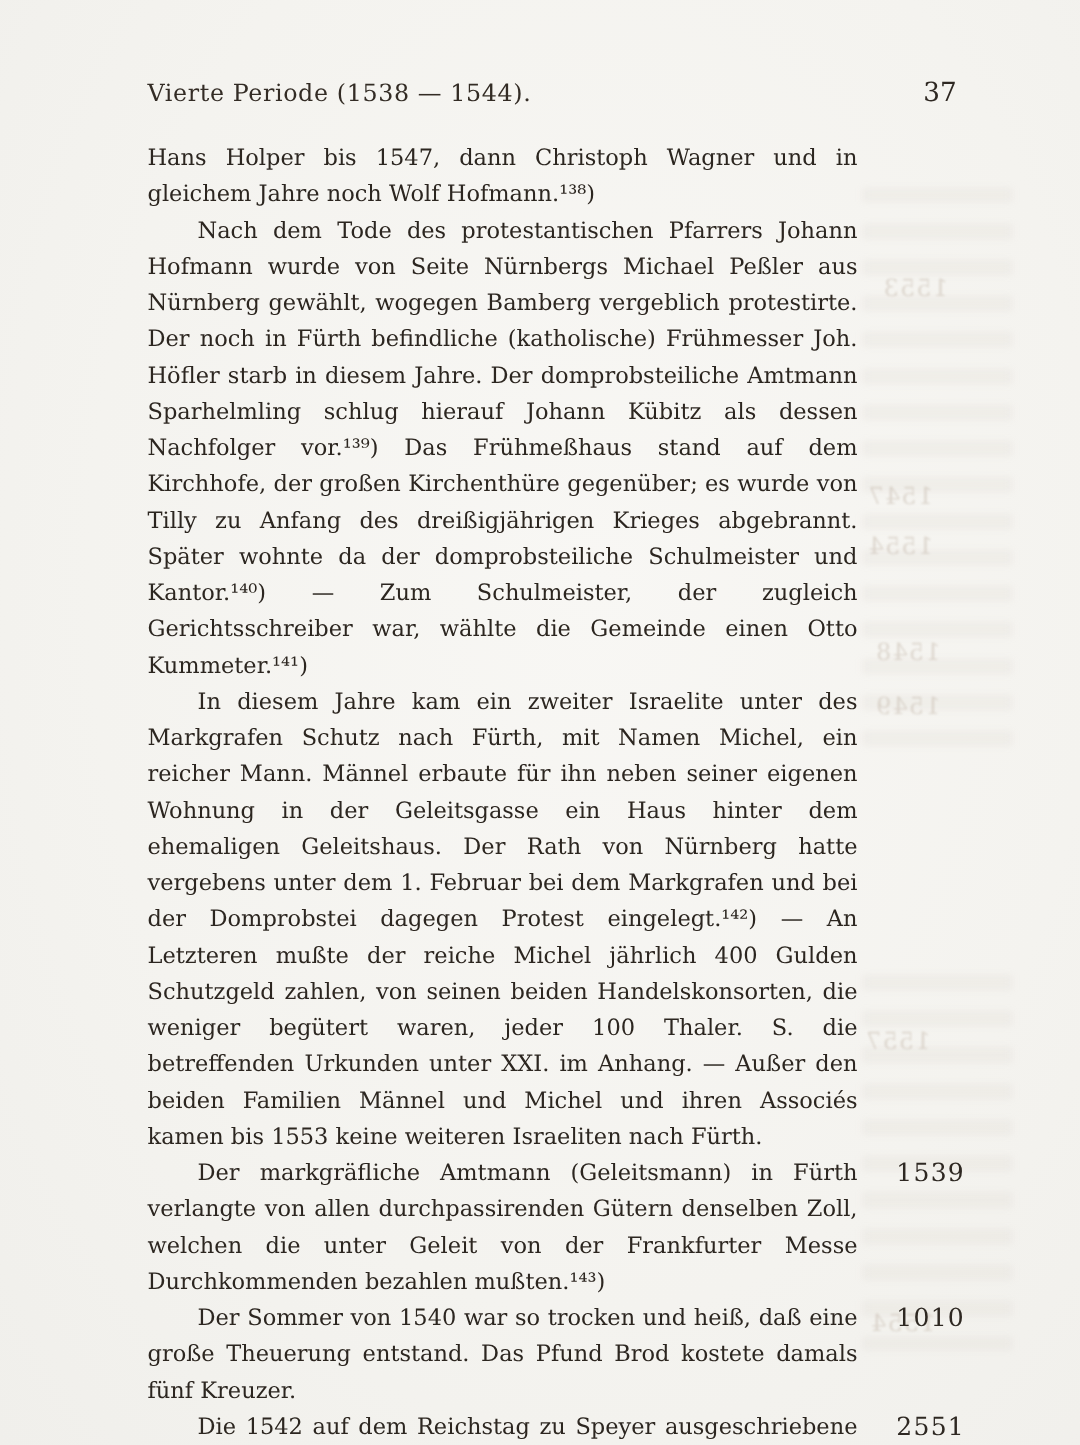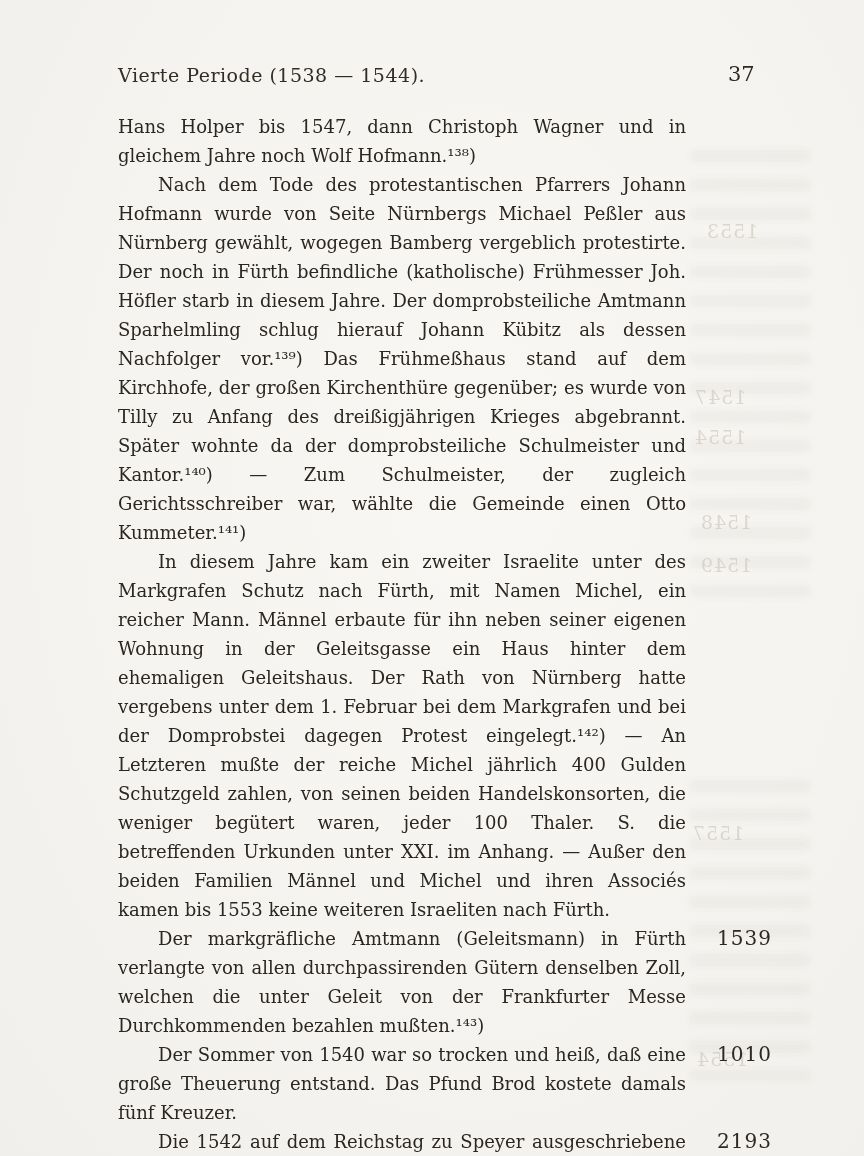--- a/index.html
+++ b/index.html
@@ -27,21 +27,21 @@
     text-align: left;
     font-size: 19px;
     letter-spacing: 0.5px;
     color: #332c25;
   }
   .page-number {
     position: absolute;
     top: 62px;
     left: 728px;
     width: 48px;
-    text-align: left;
+    text-align: center;
     font-size: 21px;
     color: #2e2822;
   }
   
   .text-column {
     position: absolute;
     top: 112px;
     left: 118px;
     width: 568px;
   }
@@ -126,18 +126,18 @@
       <span class="margin-year">1539</span>
     </p>
 
     <p class="para indented">
       <span>Der Sommer von 1540 war so trocken und heiß, daß eine große Theuerung entstand. Das Pfund Brod kostete damals fünf Kreuzer.</span>
       <span class="margin-year">1010</span>
     </p>
 
     <p class="para indented">
       <span>Die 1542 auf dem Reichstag zu Speyer ausgeschriebene allgemeine Türkensteuer wurde vom Bischof von Bamberg seinen Fürther Unterthanen auferlegt, welche sich auf die Konrad'sche Urkunde beriefen und in Ansbach Hilfe suchten. Diese wurde ihnen verweigert und sie mußten die Steuer zahlen. Im Jahre 1544 bei derselben Veranlassung benahm sich der Mark═</span>
-      <span class="margin-year">2193</span>
+      <span class="margin-year">2551</span>
       
     </p>
 
   </div>
 </div>
 
 </body></html>

